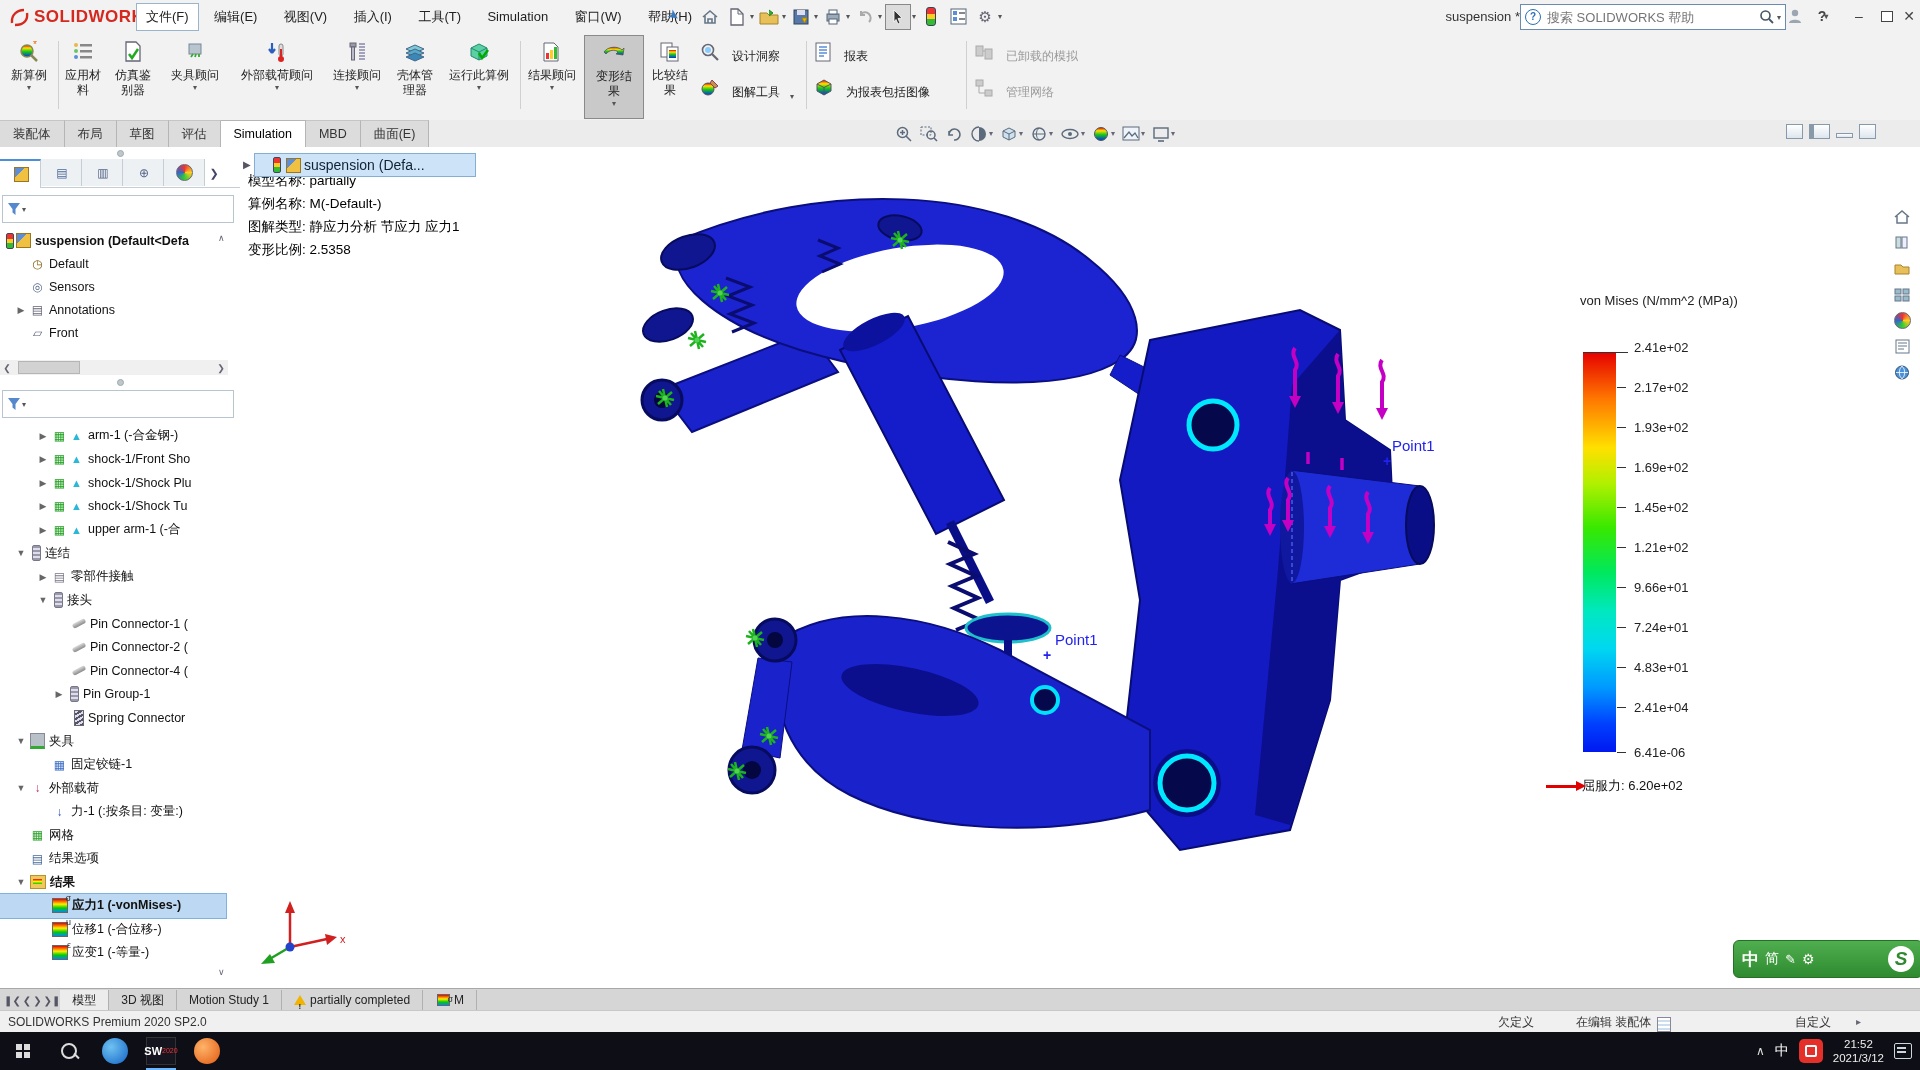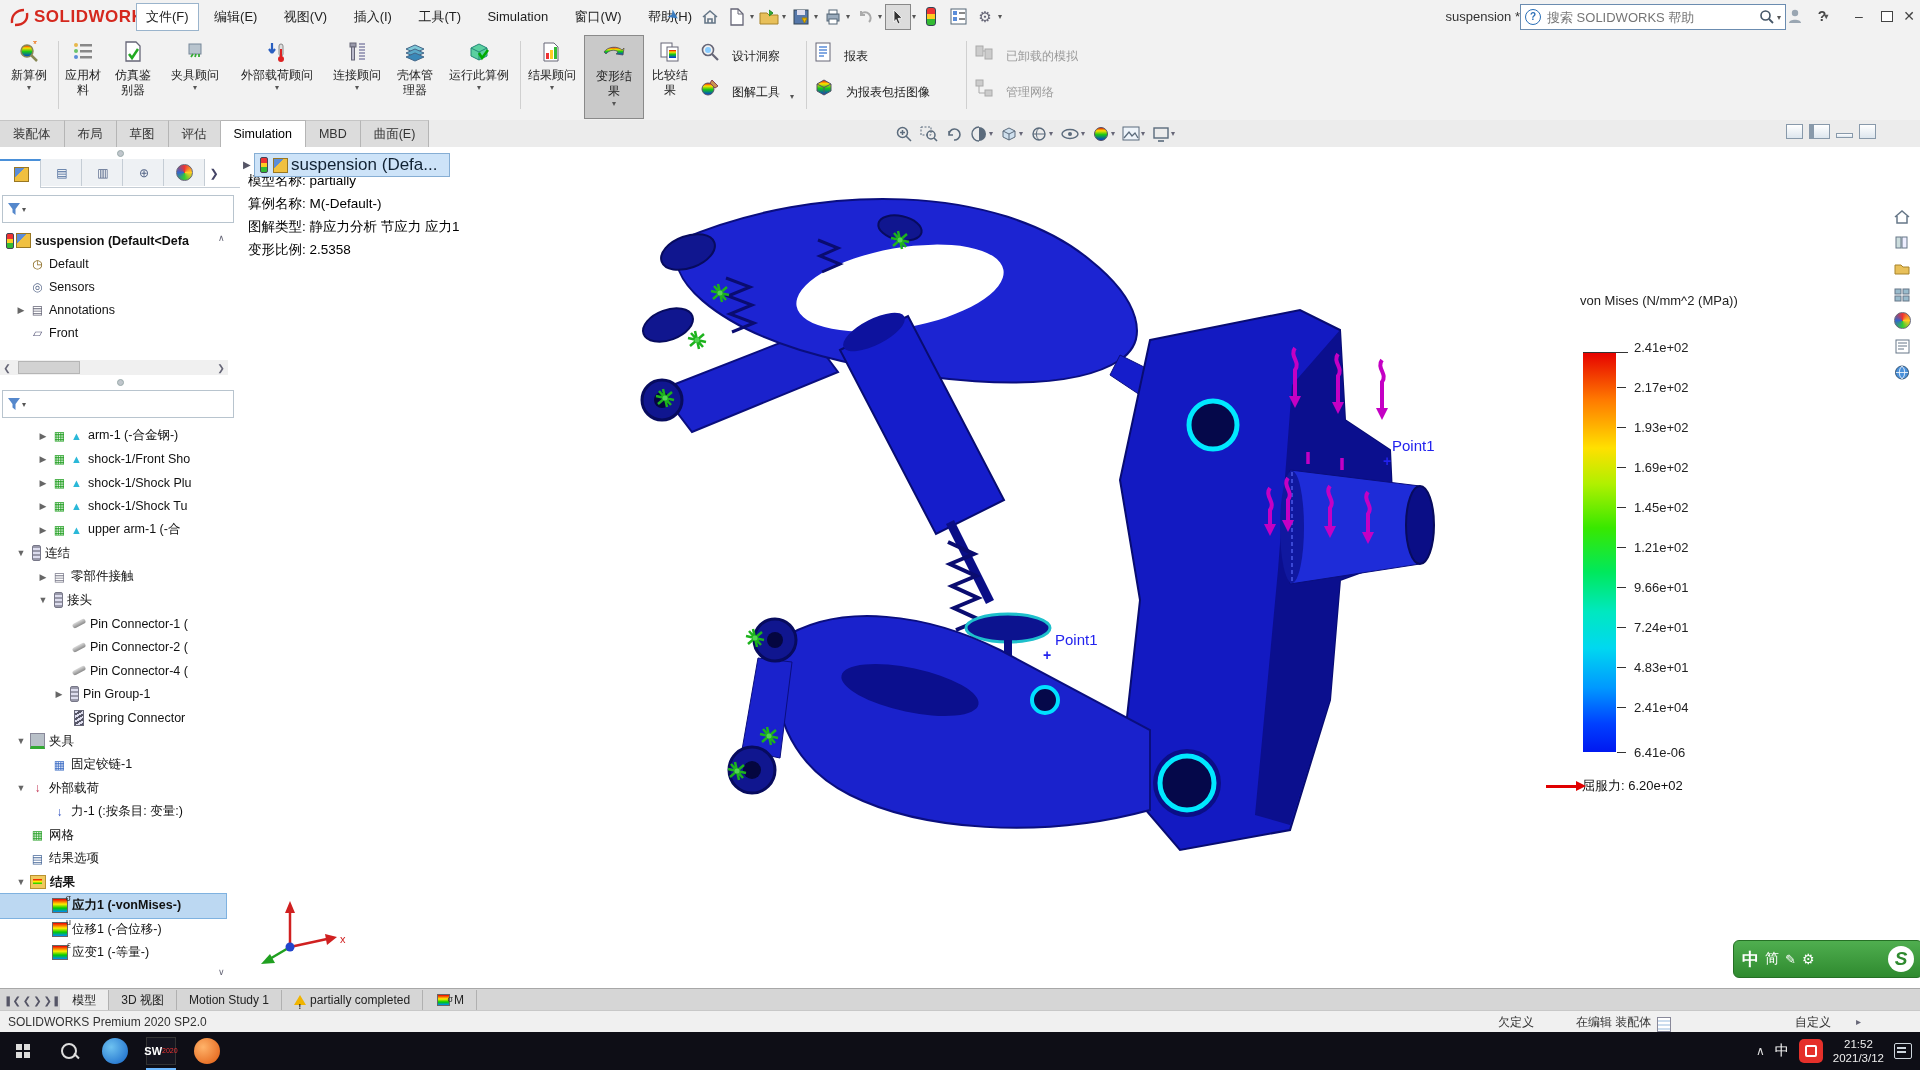--- a/index.html
+++ b/index.html
@@ -85,21 +85,21 @@
 .ic-plot{width:14px;height:13px;background:linear-gradient(#e00,#fe0 40%,#0c0 70%,#08f);border:1px solid #666;position:relative;flex:none;margin-left:2px}
 .ic-plot:after{position:absolute;right:-4px;top:-6px;font-size:9px;color:#333}
 .ic-plot.s:after{content:"\03C3"}.ic-plot.u:after{content:"u"}.ic-plot.e:after{content:"\03B5"}
 .hsb{position:absolute;left:0;width:228px;height:15px;background:#f0f0f0;display:flex;align-items:center;font-size:9px;color:#667}
 .hsb .thumb{height:11px;background:#d2d2d2;border:1px solid #b5b5b5}
 .vscroll-ar{position:absolute;font-size:9px;color:#667}
 
 
 #viewport{left:240px;top:147px;width:1680px;height:841px;background:#fff;overflow:hidden}
 #flyarrow{left:3px;top:12px;color:#556;font-size:10px}
-#flyout{left:14px;top:6px;width:188px;height:22px;background:#cde3f8;border:1px solid #86aed4;display:flex;align-items:center;padding:0 3px;gap:3px;font-size:17px;color:#123;z-index:3}
+#flyout{left:14px;top:6px;width:188px;height:22px;background:#cde3f8;border:1px solid #86aed4;display:flex;align-items:center;padding:0 16px;gap:3px;font-size:14px;color:#123;z-index:3}
 .vinfo{position:absolute;left:8px;font-size:13.5px;color:#000;z-index:2}
 .pointlbl{position:absolute;color:#2222ee;font-size:15px;z-index:4}
 .pointmark{position:absolute;color:#2222ee;font-size:14px;font-weight:bold;z-index:4}
 
 #legend-title{left:1340px;top:146px;font-size:13px;color:#222}
 #legend-bar{left:1343px;top:205px;width:33px;height:400px;background:linear-gradient(#e60000,#ff7a00 12%,#ffe000 24%,#b0f000 33%,#38e800 44%,#00e85c 55%,#00e8c0 65%,#00d8f0 74%,#0098ff 84%,#0040ff 93%,#0018f0)}
 .ltick{position:absolute;left:1394px;width:80px;height:14px;font-size:13px;color:#222}
 .ltickline{position:absolute;left:1377px;width:9px;height:1px;background:#333}
 #legend-topline{left:1343px;top:205px;width:45px;height:1px;background:#333}
 #yield{left:1306px;top:630px;display:flex;align-items:center;gap:6px;font-size:13px;color:#111}

